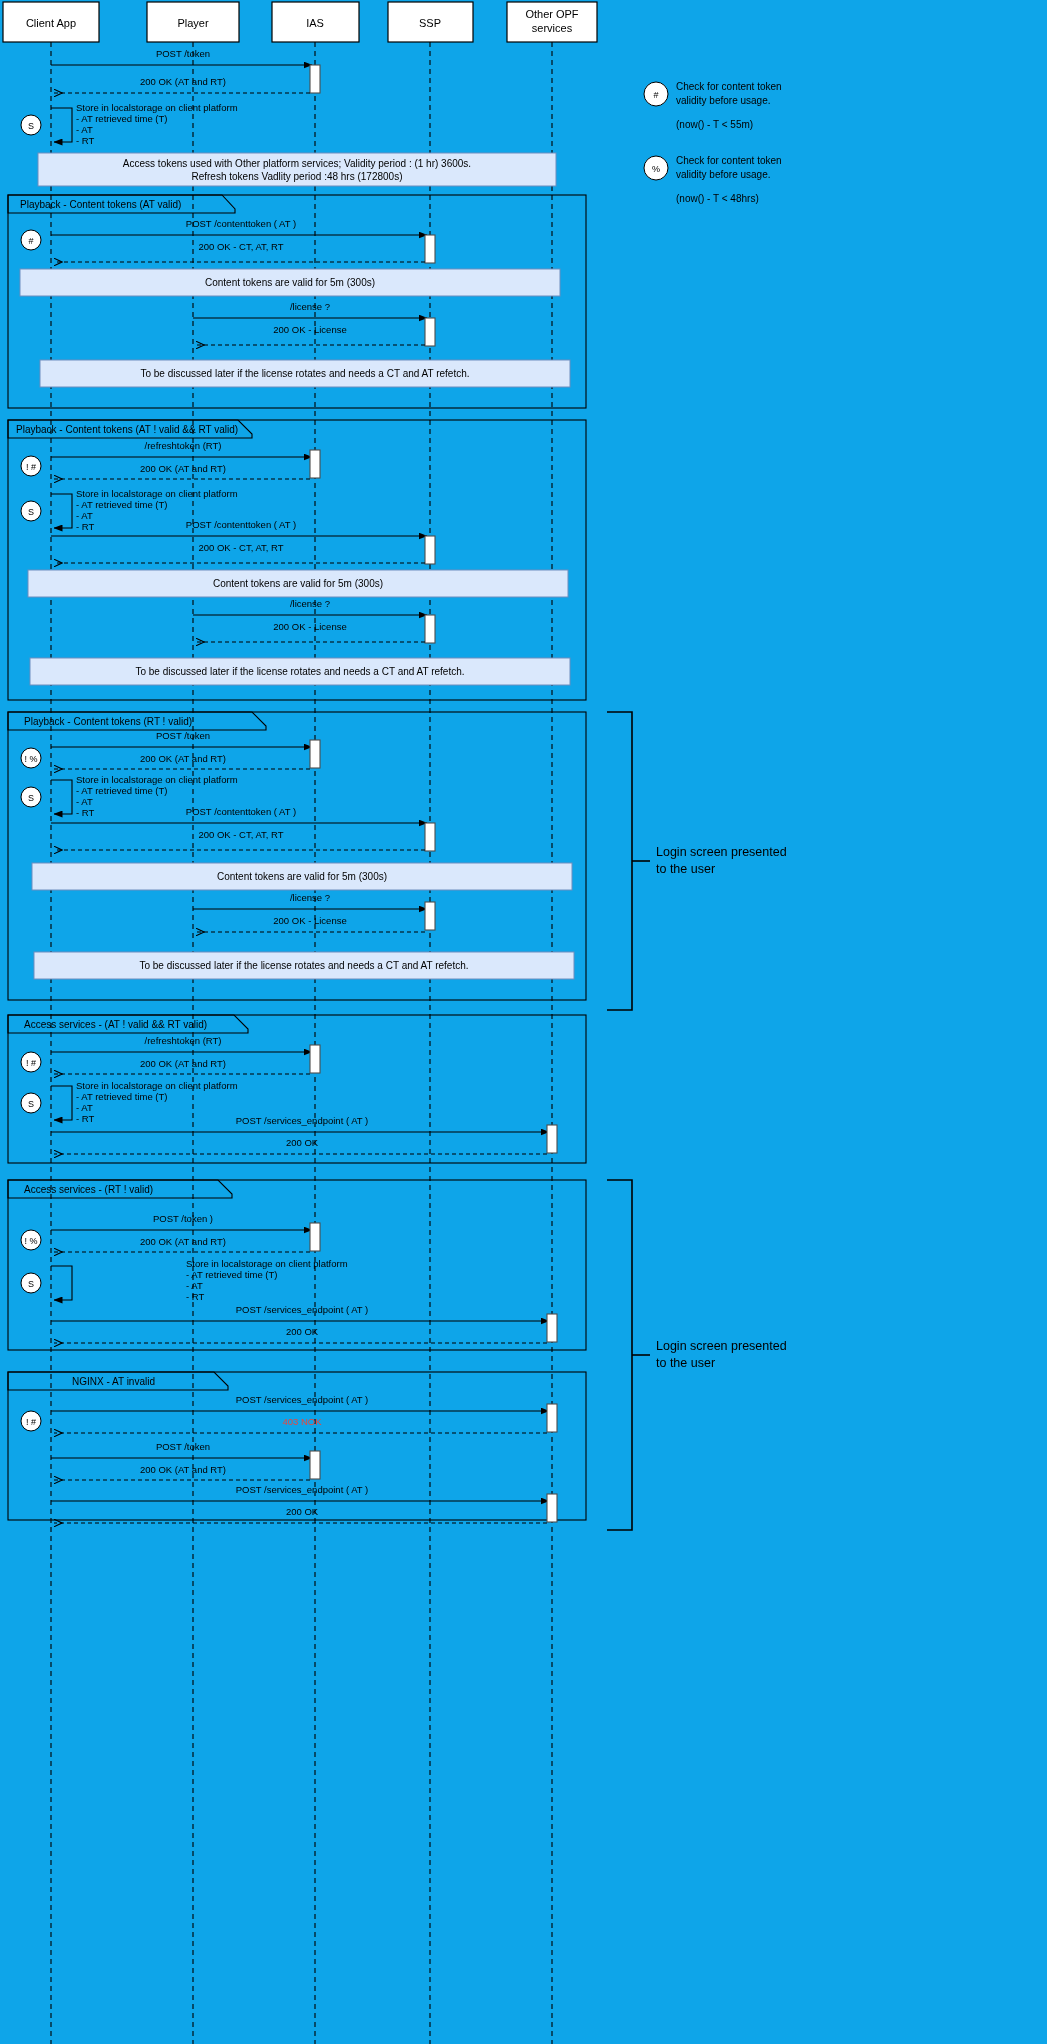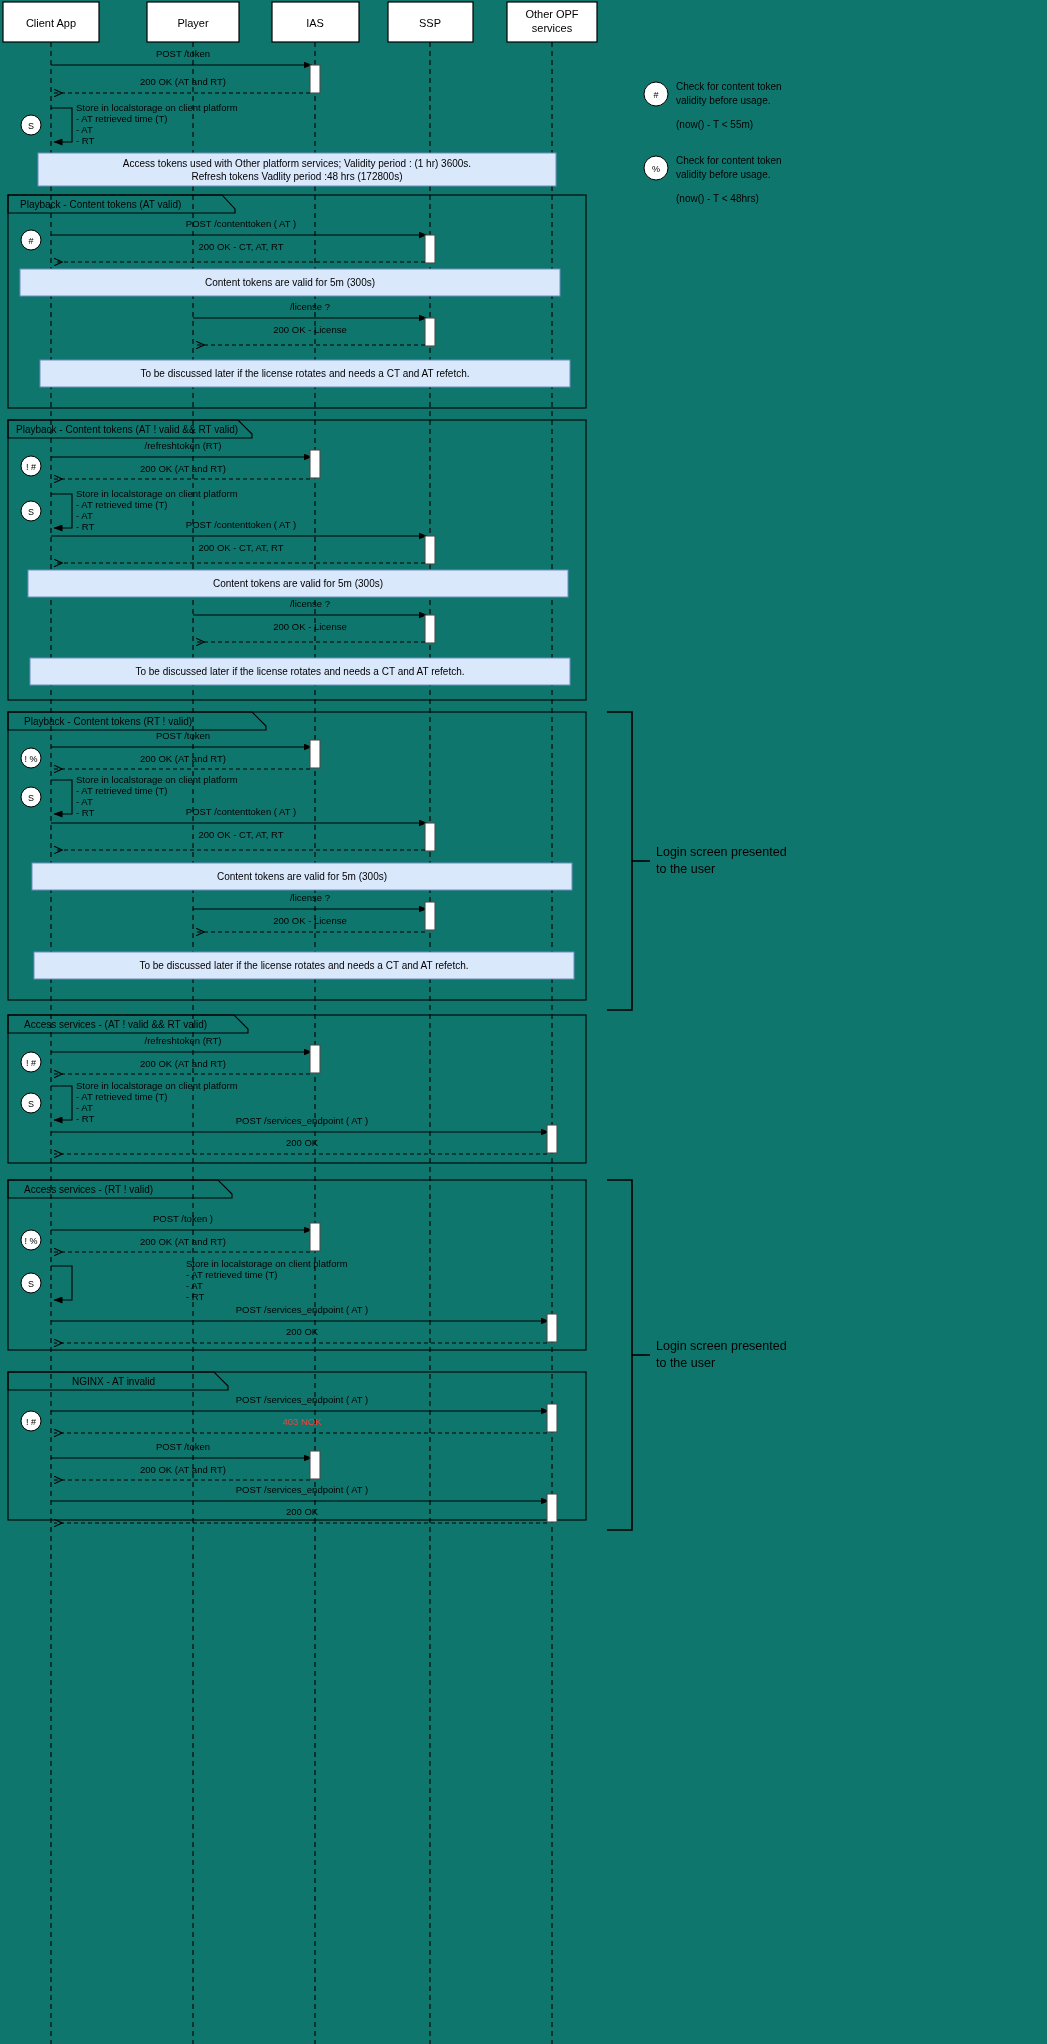--- a/index.html
+++ b/index.html
@@ -1,17 +1,17 @@
 <!DOCTYPE html>
 <html><head>
 <meta charset="utf-8">
 <style>
   html,body{margin:0;padding:0;background:#ffffff;}
   body{font-family:"Liberation Sans",sans-serif;}
-  #stage{position:relative;width:1047px;height:2044px;overflow:hidden;background:#0f766e;}
+  #stage{position:relative;width:1047px;height:2044px;overflow:hidden;background:#0ea5e9;}
   svg{display:block;}
   .lbl{font-family:"Liberation Sans",sans-serif;font-size:9.5px;fill:#000;}
   .lbl-actor{font-family:"Liberation Sans",sans-serif;font-size:11px;fill:#000;}
   .lbl-frame{font-family:"Liberation Sans",sans-serif;font-size:10px;fill:#000;}
   .lbl-note{font-family:"Liberation Sans",sans-serif;font-size:10px;fill:#000;}
   .lbl-legend{font-family:"Liberation Sans",sans-serif;font-size:10px;fill:#000;}
   .lbl-big{font-family:"Liberation Sans",sans-serif;font-size:12.5px;fill:#000;}
   .lbl-mark{font-family:"Liberation Sans",sans-serif;font-size:9px;fill:#000;}
   .lbl-err{font-family:"Liberation Sans",sans-serif;font-size:9.5px;fill:#e8473f;}
   .box{fill:#ffffff;stroke:#000000;stroke-width:1.2;}

